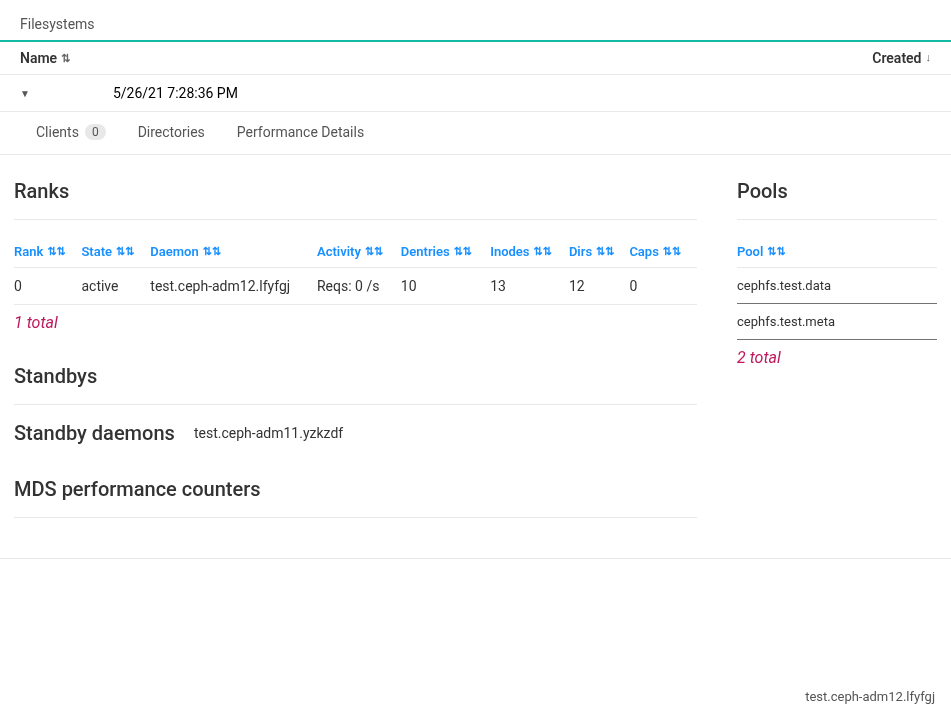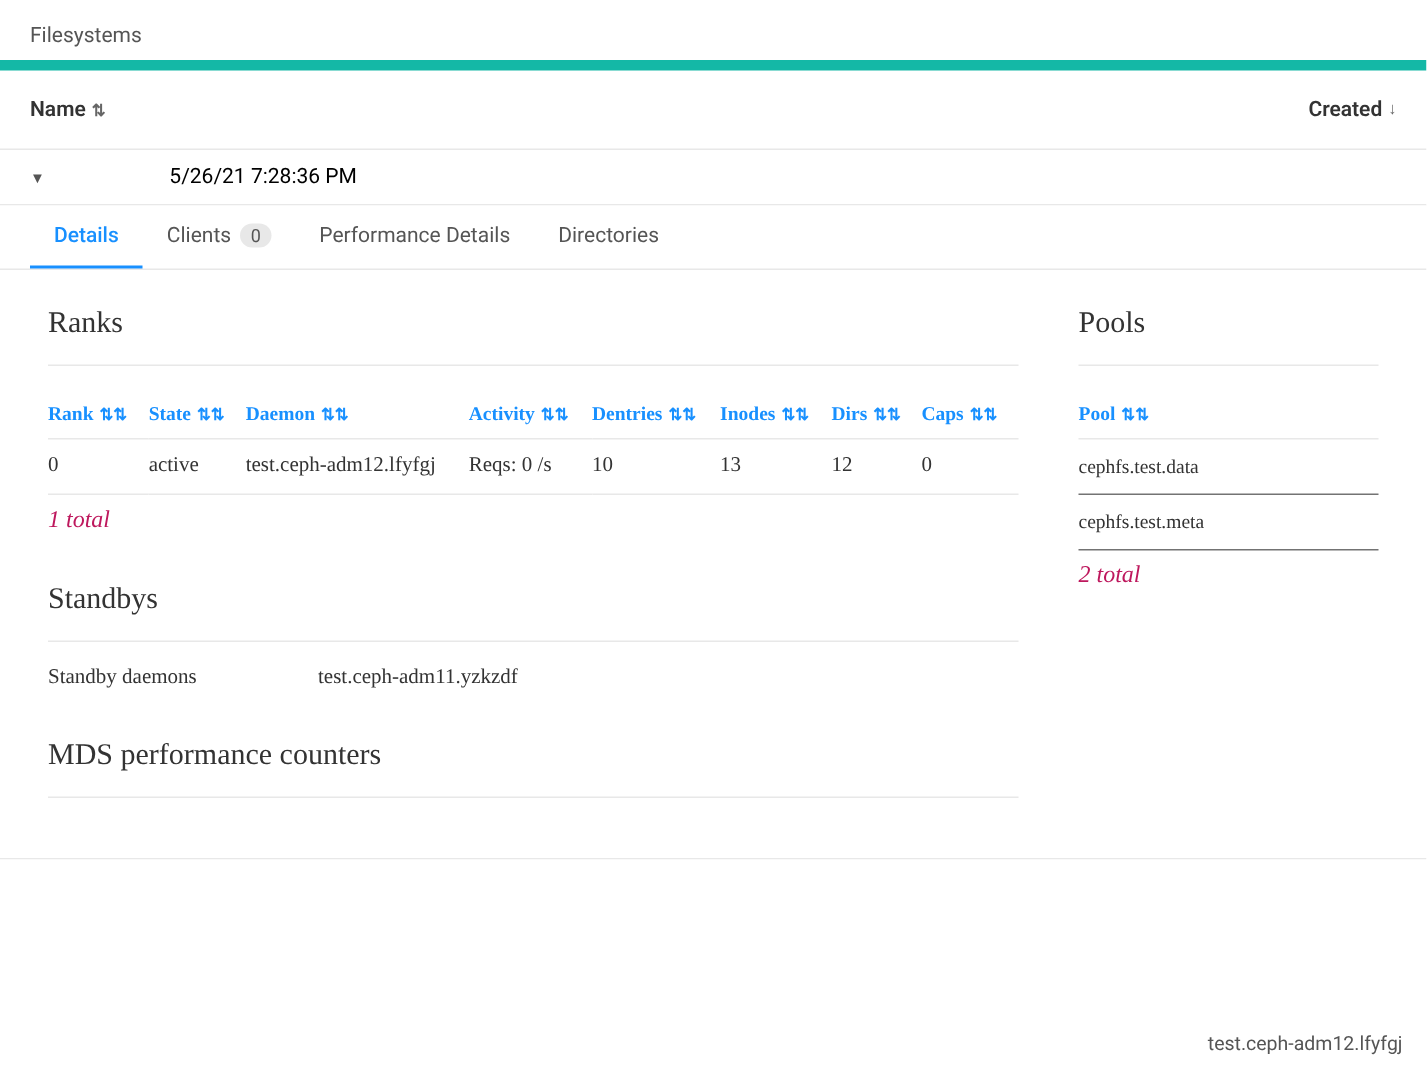--- a/index.html
+++ b/index.html
@@ -12,23 +12,23 @@
 
     .page-header {
       padding: 16px 20px 8px 20px;
       font-size: 14px;
       color: #555;
     }
 
     .table-header-row {
       display: flex;
       align-items: center;
-      padding: 18px 20px;
-      border-bottom: 1px solid #e8e8e8;
-      border-top: 7px solid #14b8a6;
+      padding: 8px 20px;
+      border-bottom: 1px solid #e8e8e8;
+      border-top: 2px solid #14b8a6;
       background: #fff;
     }
 
     .table-header-row .col-name {
       flex: 1;
       font-weight: 600;
       font-size: 14px;
       color: #333;
       display: flex;
       align-items: center;
@@ -114,22 +114,21 @@
 
     .tab-badge {
       background: #e8e8e8;
       border-radius: 10px;
       padding: 1px 7px;
       font-size: 12px;
       color: #555;
     }
 
     .detail-content {
-      padding: 24px 32px;
-      font-family: Liberation Serif, serif;
+      padding: 24px 14px;
     }
 
     .two-col-layout {
       display: flex;
       gap: 40px;
     }
 
     .left-col {
       flex: 1;
       min-width: 0;
@@ -230,21 +229,21 @@
       padding-top: 16px;
     }
 
     .standby-row {
       display: flex;
       align-items: center;
     }
 
     .standby-label {
       font-weight: 500;
-      font-size: 14px;
+      font-size: 20px;
       color: #333;
       width: 180px;
     }
 
     .standby-value {
       font-size: 14px;
       color: #333;
     }
 
     .mds-section {
@@ -281,32 +280,29 @@
 </div>
 
 <div class="filesystem-row">
   <span class="expand-icon chevron-down"></span>
   <span class="fs-created">5/26/21 7:28:36 PM</span>
 </div>
 
 <div class="detail-panel">
 
   <div class="tabs">
-    <div class="tab active">
-      <span>Details</span>
-    </div>
     <div class="tab">
       <span>Clients</span>
       <span class="tab-badge">0</span>
     </div>
     <div class="tab">
-      <span>Performance Details</span>
+      <span>Directories</span>
     </div>
     <div class="tab">
-      <span>Directories</span>
+      <span>Performance Details</span>
     </div>
   </div>
 
   <div class="detail-content">
     <div class="two-col-layout">
 
       <div class="left-col">
 
         <h2 class="section-title">Ranks</h2>
         <hr class="section-divider">

